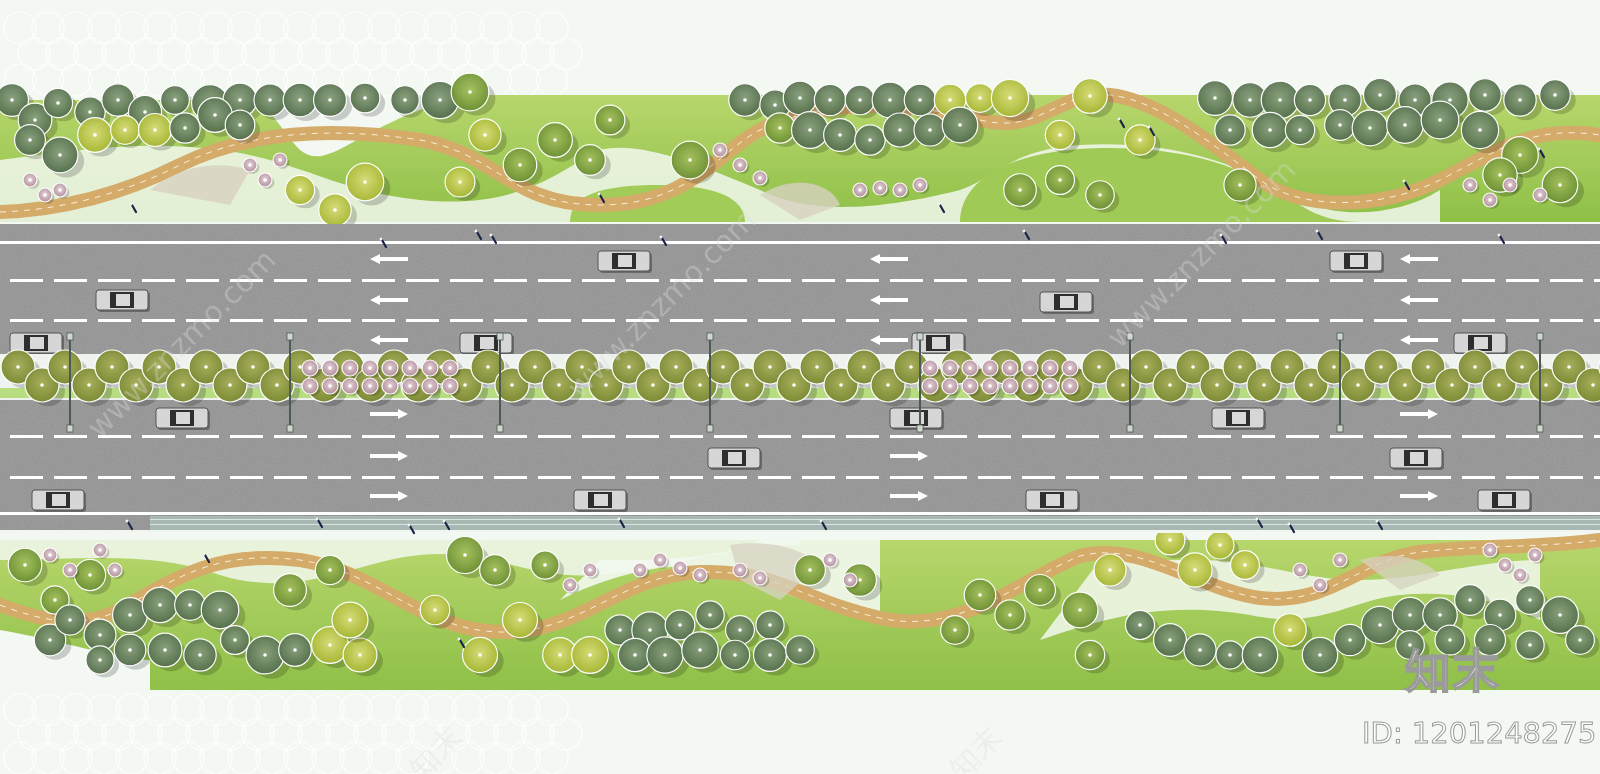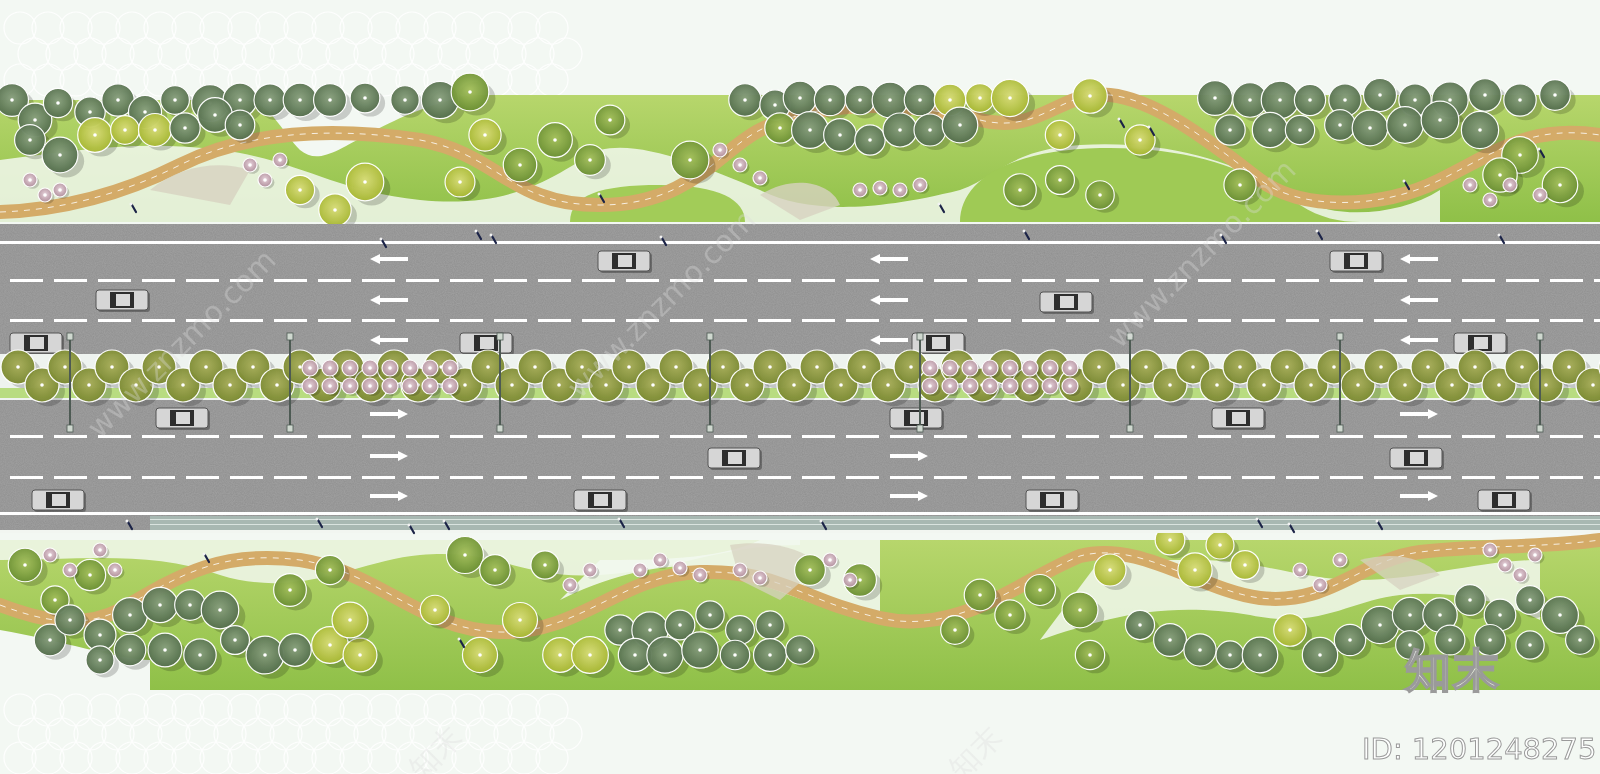--- a/index.html
+++ b/index.html
@@ -4,21 +4,21 @@
 <style>
   html, body { margin: 0; padding: 0; background: #f3f8f3; }
   body { width: 1600px; height: 774px; overflow: hidden; position: relative; font-family: "DejaVu Sans", sans-serif; }
   #plan { position: absolute; left: 0; top: 0; width: 1600px; height: 774px; }
   .watermark-logo {
     position: absolute; left: 1405px; top: 640px; font-size: 46px; letter-spacing: 2px;
     color: rgba(255,255,255,0.85); -webkit-text-stroke: 1.5px #9a9a9a; font-weight: bold;
     font-family: "DejaVu Sans", sans-serif;
   }
   .watermark-id {
-    position: absolute; left: 1362px; top: 732px; font-size: 29px;
+    position: absolute; left: 1362px; top: 716px; font-size: 29px;
     color: rgba(255,255,255,0.9); -webkit-text-stroke: 1px #9a9a9a;
     font-family: "DejaVu Sans", sans-serif;
   }
   .diag-wm {
     position: absolute; font-size: 30px; color: rgba(220,220,220,0.35);
     transform: rotate(-45deg); transform-origin: left top; white-space: nowrap;
     font-family: "DejaVu Sans", sans-serif; pointer-events: none;
   }
 </style>
 </head>

